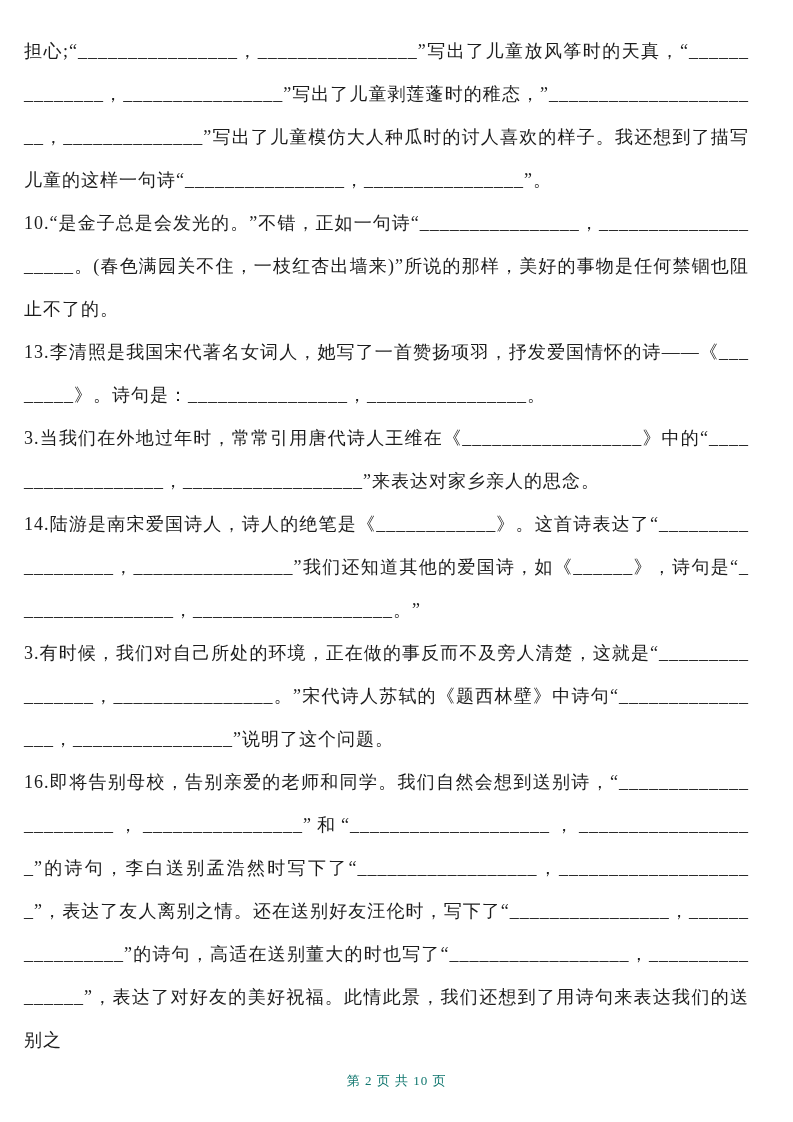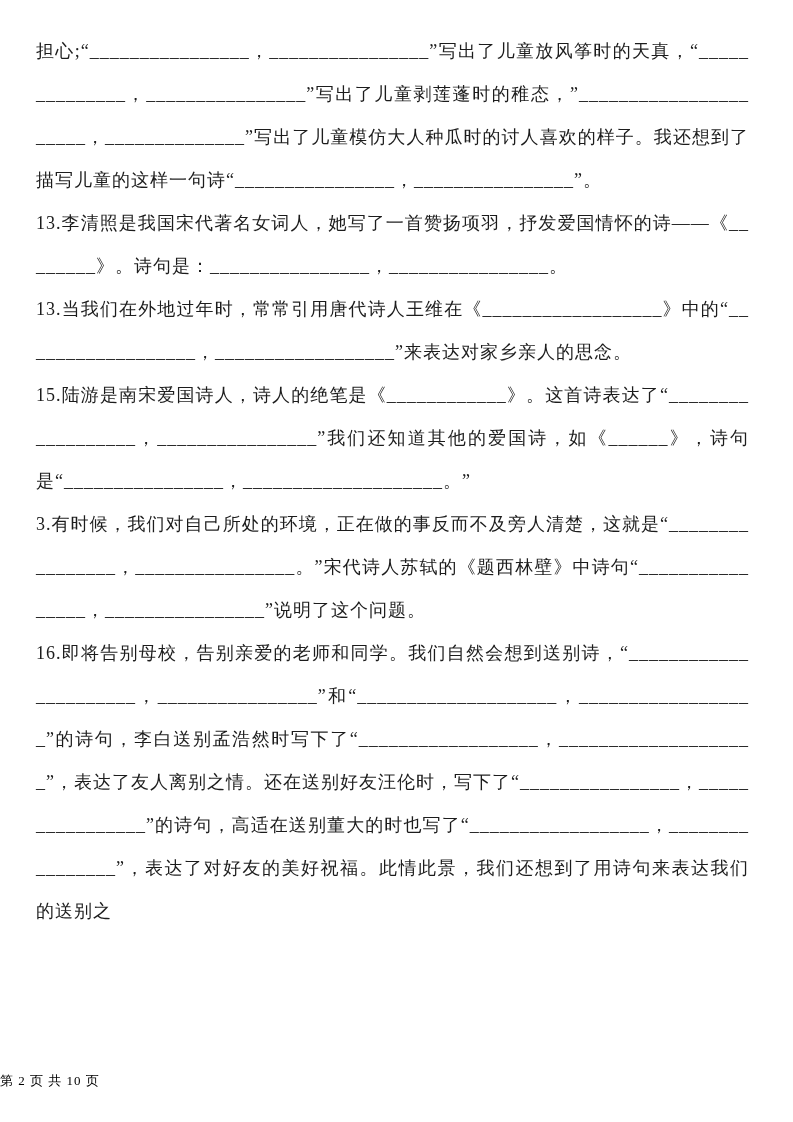--- a/index.html
+++ b/index.html
@@ -7,49 +7,51 @@
     padding: 0;
     background: #e9e9e9;
   }
   .page {
     position: relative;
     width: 793px;
     height: 1122px;
     margin: 0 auto;
     background: #ffffff;
     box-sizing: border-box;
-    padding: 30px 44px 60px 36px;
+    padding: 30px 44px 60px 24px;
     font-family: "Liberation Serif", "DejaVu Serif", serif;
     color: #1c1c1c;
     overflow: hidden;
   }
   .content p {
     margin: 0;
     font-size: 18px;
     line-height: 43px;
     letter-spacing: 1px;
     text-align: justify;
     word-break: break-all;
   }
   .footer {
     position: absolute;
     left: 0;
     right: 0;
     bottom: 32px;
+    text-align: center;
     font-size: 13px;
-    color: #000000;
+    color: #0f766e;
     letter-spacing: 1px;
   }
 </style>
 </head>
 <body>
 
 <div class="page">
   <div class="content">
     <p>担心;“________________，________________”写出了儿童放风筝时的天真，“______________，________________”写出了儿童剥莲蓬时的稚态，”______________________，______________”写出了儿童模仿大人种瓜时的讨人喜欢的样子。我还想到了描写儿童的这样一句诗“________________，________________”。</p>
+    <p>10.“是金子总是会发光的。”不错，正如一句诗“________________，____________________。(春色满园关不住，一枝红杏出墙来)”所说的那样，美好的事物是任何禁锢也阻止不了的。</p>
     <p>13.李清照是我国宋代著名女词人，她写了一首赞扬项羽，抒发爱国情怀的诗——《________》。诗句是：________________，________________。</p>
-    <p>13.当我们在外地过年时，常常引用唐代诗人王维在《__________________》中的“__________________，__________________”来表达对家乡亲人的思念。</p>
-    <p>15.陆游是南宋爱国诗人，诗人的绝笔是《____________》。这首诗表达了“__________________，________________”我们还知道其他的爱国诗，如《______》，诗句是“________________，____________________。”</p>
+    <p>3.当我们在外地过年时，常常引用唐代诗人王维在《__________________》中的“__________________，__________________”来表达对家乡亲人的思念。</p>
+    <p>14.陆游是南宋爱国诗人，诗人的绝笔是《____________》。这首诗表达了“__________________，________________”我们还知道其他的爱国诗，如《______》，诗句是“________________，____________________。”</p>
     <p>3.有时候，我们对自己所处的环境，正在做的事反而不及旁人清楚，这就是“________________，________________。”宋代诗人苏轼的《题西林壁》中诗句“________________，________________”说明了这个问题。</p>
     <p>16.即将告别母校，告别亲爱的老师和同学。我们自然会想到送别诗，“______________________，________________”和“____________________，__________________”的诗句，李白送别孟浩然时写下了“__________________，____________________”，表达了友人离别之情。还在送别好友汪伦时，写下了“________________，________________”的诗句，高适在送别董大的时也写了“__________________，________________”，表达了对好友的美好祝福。此情此景，我们还想到了用诗句来表达我们的送别之</p>
   </div>
   <div class="footer">第 2 页 共 10 页</div>
 </div>
 
 </body></html>

